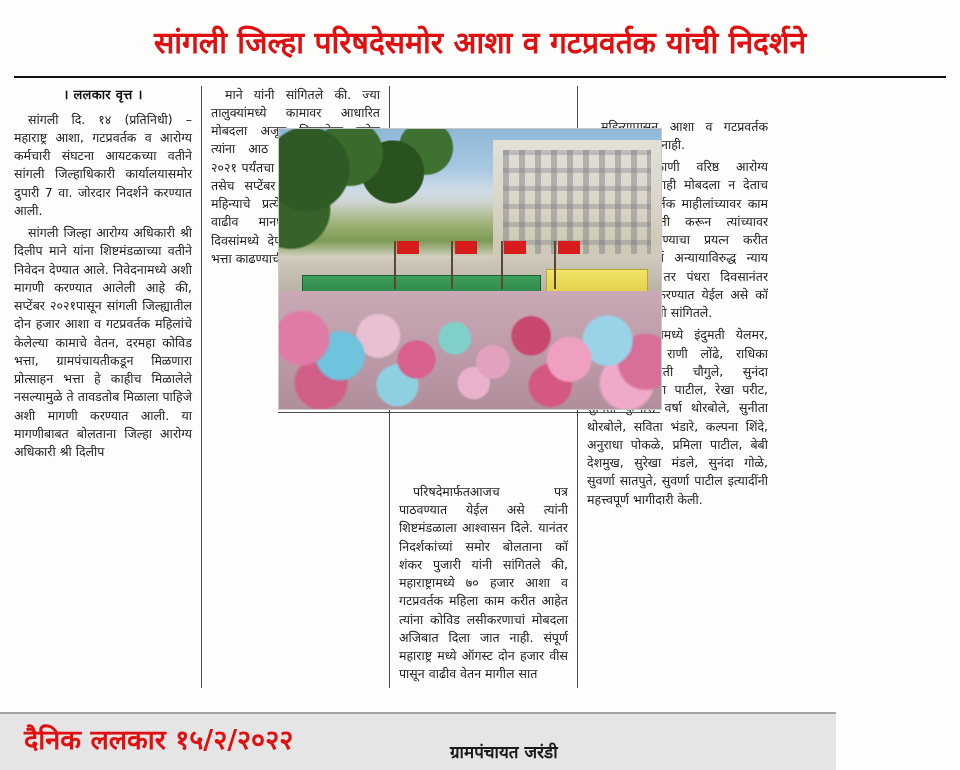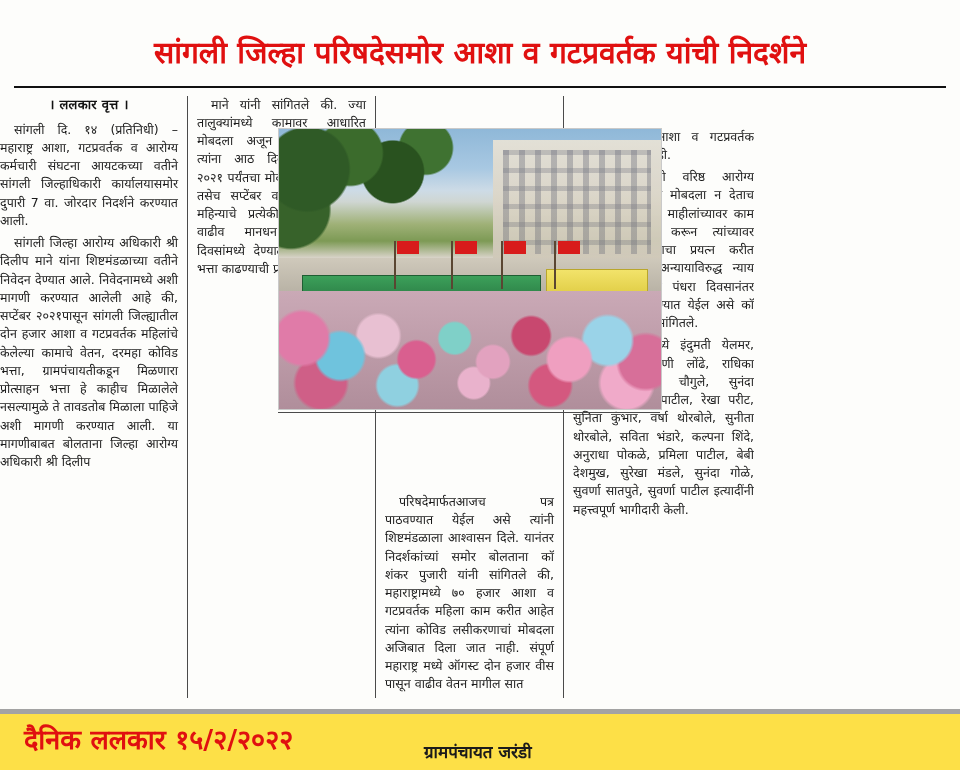--- a/index.html
+++ b/index.html
@@ -15,40 +15,40 @@
   }
   .page {
     position: relative;
     width: 960px;
     height: 770px;
     background: #fdfdfb;
     box-sizing: border-box;
     padding: 0;
   }
   .headline-wrap {
-    padding: 36px 18px 6px 18px;
+    padding: 26px 18px 6px 18px;
   }
   .headline {
     color: #e01010;
     font-family: "DejaVu Sans", sans-serif;
     font-weight: bold;
     font-size: 30px;
     line-height: 1.12;
     text-align: center;
     letter-spacing: 0px;
     white-space: nowrap;
   }
   .rule-top {
     border-top: 2px solid #111;
     margin: 10px 14px 0 14px;
   }
   .content {
     display: flex;
     flex-direction: row;
-    padding: 8px 14px 0 0;
+    padding: 8px 14px 0 14px;
     box-sizing: border-box;
     height: 610px;
   }
   .col {
     box-sizing: border-box;
     font-size: 12.5px;
     line-height: 1.46;
     color: #1b1b1b;
     text-align: justify;
     text-justify: inter-word;
@@ -208,37 +208,37 @@
     position: absolute;
     left: 278px;
     top: 412px;
     width: 382px;
     border-top: 1px solid #4a4a4a;
   }
   .footer {
     position: absolute;
     left: 0;
     bottom: 0;
-    width: 960px;
+    width: 836px;
     height: 56px;
-    border-top: 5px solid #a3a3a3;
-    background: #fde047;
+    border-top: 2px solid #a3a3a3;
+    background: #e5e5e5;
   }
   .footer-red {
     position: absolute;
     left: 24px;
     top: 6px;
     color: #e01010;
     font-weight: bold;
     font-size: 27px;
     white-space: nowrap;
   }
   .footer-black {
     position: absolute;
-    left: 424px;
+    left: 450px;
     top: 26px;
     color: #1b1b1b;
     font-weight: bold;
     font-size: 17px;
     white-space: nowrap;
   }
 </style>
 </head>
 <body>
 

